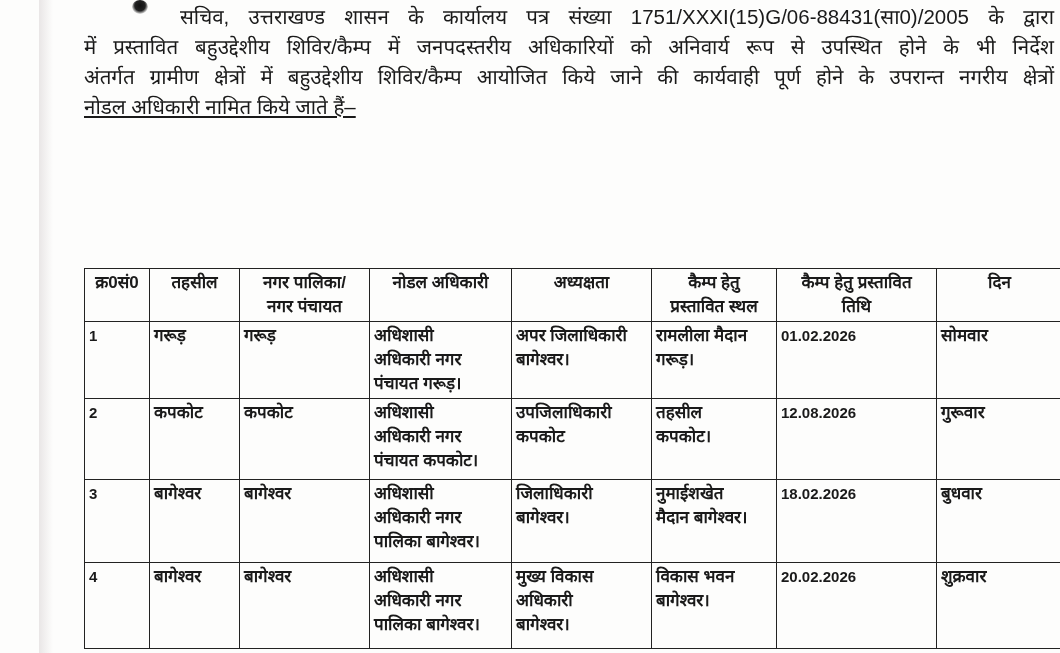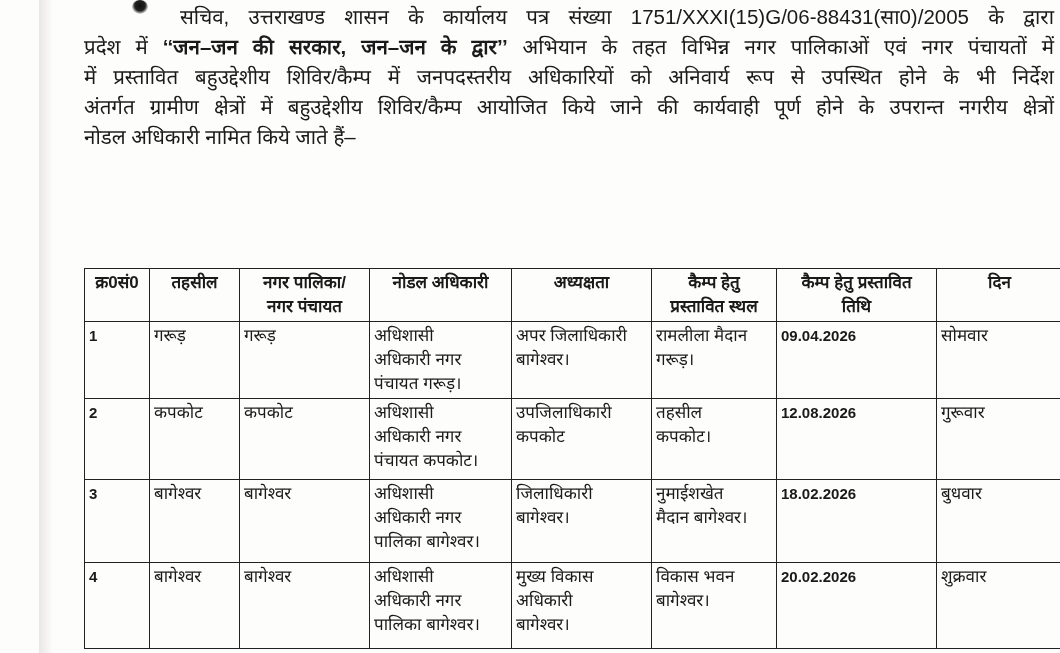--- a/index.html
+++ b/index.html
@@ -20,53 +20,52 @@
     background:radial-gradient(circle at 50% 40%,#111 0,#222 45%,rgba(0,0,0,0) 75%);
     border-radius:50%;
   }
   .para {
     position:absolute; left:45px; top:2px; width:970px;
     font-size:20.5px; line-height:30px;
     text-align:justify;
   }
   .para .line { display:block; white-space:nowrap; text-align:justify; text-align-last:justify; }
   .para .line.first { padding-left:96px; }
-  .para .line.last { text-align-last:left; }
+  .para .line.last { text-align-last:left;text-decoration:underline; }
   .bold { font-weight:bold; }
 
   table.roster {
     position:absolute; left:45px; top:268px;
     border-collapse:collapse;
     font-size:17px; line-height:24px;
   }
   table.roster th, table.roster td {
     border:1.5px solid #222;
     vertical-align:top;
     padding:2px 4px 0 4px;
     font-weight:bold;
   }
   table.roster th { font-weight:bold; height:50px; }
-  table.roster td { font-weight:normal; }
+  table.roster td { font-weight:bold; }
   table.roster td.num, table.roster td.date { font-weight:bold; font-size:15px; }
   .row1 td { height:74px; }
   .row2 td { height:78px; }
   .row3 td { height:80px; }
   .row4 td { height:83px; }
   .cell-line { display:block; }
 </style>
 </head>
 <body>
 
 <div class="page">
   <div class="left-shade"></div>
   <div class="punch-hole"></div>
 
   <div class="para">
     <span class="line first">सचिव, उत्तराखण्ड शासन के कार्यालय पत्र संख्या 1751/XXXI(15)G/06-88431(सा0)/2005 के द्वारा</span>
-    <span class="line"><span>प्रदेश में </span><span class="bold">‘‘जन–जन की सरकार, जन–जन के द्वार’’</span><span> अभियान के तहत विभिन्न नगर पालिकाओं एवं नगर पंचायतों में</span></span>
     <span class="line">में प्रस्तावित बहुउद्देशीय शिविर/कैम्प में जनपदस्तरीय अधिकारियों को अनिवार्य रूप से उपस्थित होने के भी निर्देश</span>
     <span class="line">अंतर्गत ग्रामीण क्षेत्रों में बहुउद्देशीय शिविर/कैम्प आयोजित किये जाने की कार्यवाही पूर्ण होने के उपरान्त नगरीय क्षेत्रों</span>
     <span class="line last">नोडल अधिकारी नामित किये जाते हैं–</span>
   </div>
 
   <table class="roster">
     <colgroup>
       <col style="width:65px">
         <col style="width:90px">
         <col style="width:130px">
@@ -118,21 +117,21 @@
             <span class="cell-line">पंचायत गरूड़।</span>
           </td>
         <td>
             <span class="cell-line">अपर जिलाधिकारी</span>
             <span class="cell-line">बागेश्वर।</span>
           </td>
         <td>
             <span class="cell-line">रामलीला मैदान</span>
             <span class="cell-line">गरूड़।</span>
           </td>
-        <td class="date">09.04.2026</td>
+        <td class="date">01.02.2026</td>
         <td>सोमवार</td>
       </tr>
       <tr class="row2">
         <td class="num">2</td>
         <td>कपकोट</td>
         <td>कपकोट</td>
         <td>
             <span class="cell-line">अधिशासी</span>
             <span class="cell-line">अधिकारी नगर</span>
             <span class="cell-line">पंचायत कपकोट।</span>

